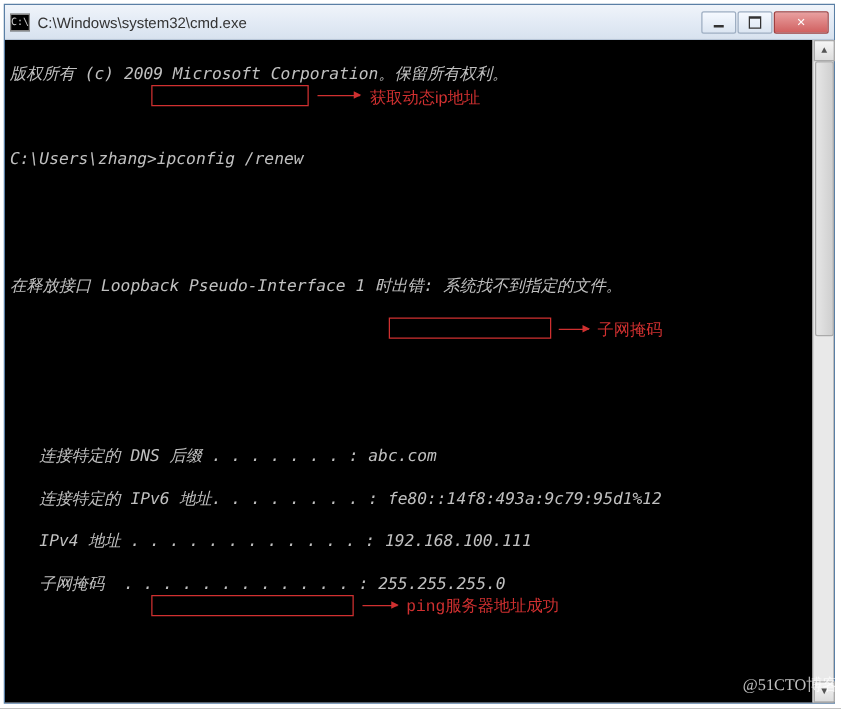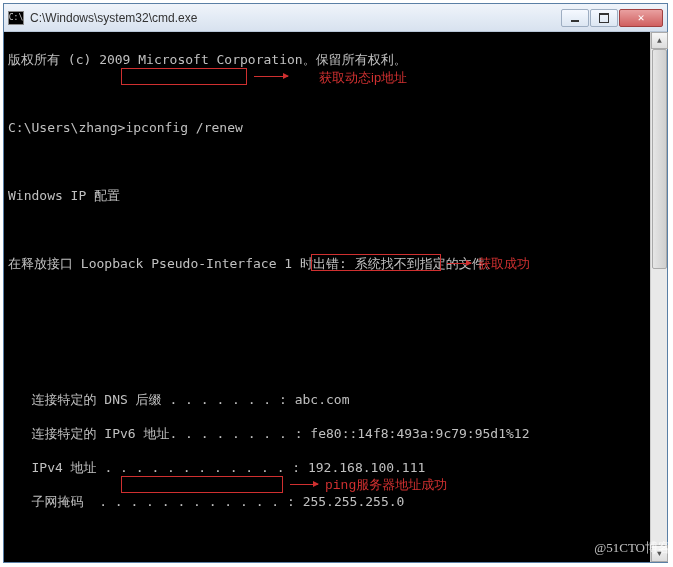--- a/index.html
+++ b/index.html
@@ -77,21 +77,21 @@
       color: #c0c0c0;
       font-family: "NSimSun", "SimSun", Consolas, monospace;
       font-size: 13px;
       line-height: 17px;
       padding: 2px 4px;
       height: calc(100% - 28px);
       overflow: hidden;
       position: relative;
       white-space: pre;
     }
-    .line { white-space: pre; }
+    .line { white-space: pre; font-style: italic; }
     .highlight-box {
       border: 1px solid #d03030;
       position: absolute;
       pointer-events: none;
     }
     .annotation {
       position: absolute;
       color: #d03030;
       font-size: 13px;
       font-family: "SimSun", sans-serif;
@@ -164,21 +164,20 @@
       <div class="win-btn max"></div>
       <div class="win-btn close"></div>
     </div>
   </div>
 
   <div class="terminal">
 <div class="line">版权所有 (c) 2009 Microsoft Corporation。保留所有权利。</div>
 <div class="line">&nbsp;</div>
 <div class="line"><span>C:\Users\zhang&gt;</span><span>ipconfig /renew</span></div>
 <div class="line">&nbsp;</div>
-<div class="line">Windows IP 配置</div>
 <div class="line">&nbsp;</div>
 <div class="line">在释放接口 Loopback Pseudo-Interface 1 时出错: 系统找不到指定的文件。</div>
 <div class="line">&nbsp;</div>
 <div class="line">&nbsp;</div>
 <div class="line">&nbsp;</div>
 <div class="line"><span>   连接特定的 DNS 后缀 . . . . . . . : </span><span>abc.com</span></div>
 <div class="line"><span>   连接特定的 IPv6 地址. . . . . . . . : </span><span>fe80::14f8:493a:9c79:95d1%12</span></div>
 <div class="line"><span>   IPv4 地址 . . . . . . . . . . . . : </span><span>192.168.100.111</span></div>
 <div class="line"><span>   子网掩码  . . . . . . . . . . . . : </span><span>255.255.255.0</span></div>
 <div class="line"></div>
@@ -196,25 +195,25 @@
 
 
 
 
 
 
 
     
     <div class="highlight-box" style="left:117px; top:36px; width:126px; height:17px;"></div>
     <div class="arrow" style="left:250px; top:44px; width:34px;"></div>
-    <div class="annotation" style="left:292px; top:37px;margin-left:23px;">获取动态ip地址</div>
+    <div class="annotation" style="left:292px; top:37px;">获取动态ip地址</div>
 
     <div class="highlight-box" style="left:307px; top:222px; width:130px; height:17px;"></div>
     <div class="arrow" style="left:443px; top:231px; width:24px;"></div>
-    <div class="annotation" style="left:474px; top:223px;">获取成功</div>
+    <div class="annotation" style="left:474px; top:223px;">子网掩码</div>
 
     <div class="highlight-box" style="left:117px; top:444px; width:162px; height:17px;"></div>
     <div class="arrow" style="left:286px; top:452px; width:28px;"></div>
     <div class="annotation" style="left:321px; top:445px;font-family:Liberation Mono, monospace;">ping服务器地址成功</div>
   </div>
 
   <div class="scroll-track">
     <div class="scroll-btn">▲</div>
     <div class="scroll-thumb"></div>
     <div class="scroll-btn bottom">▼</div>

